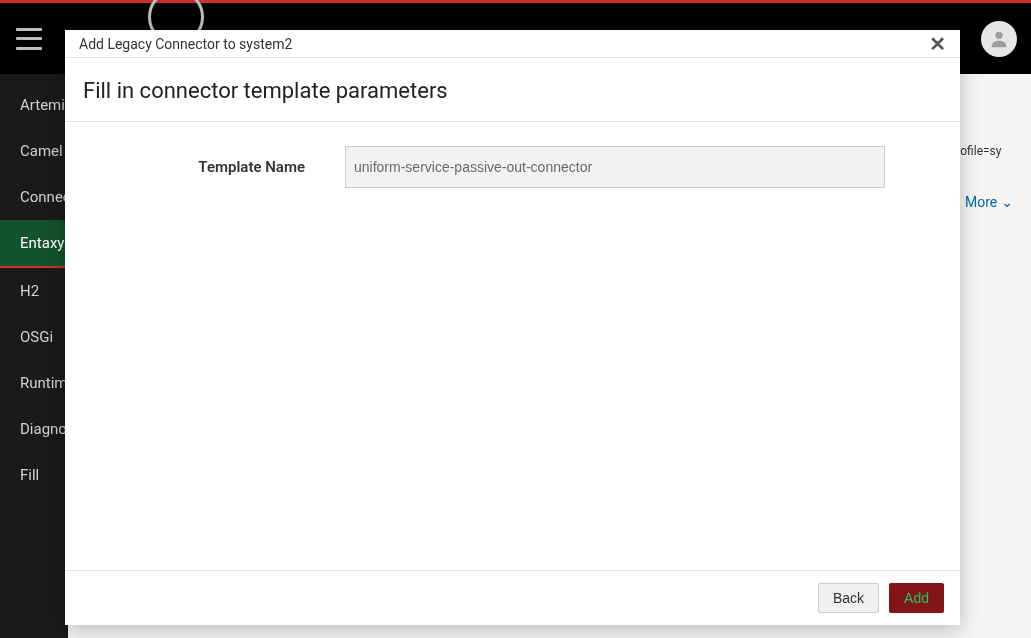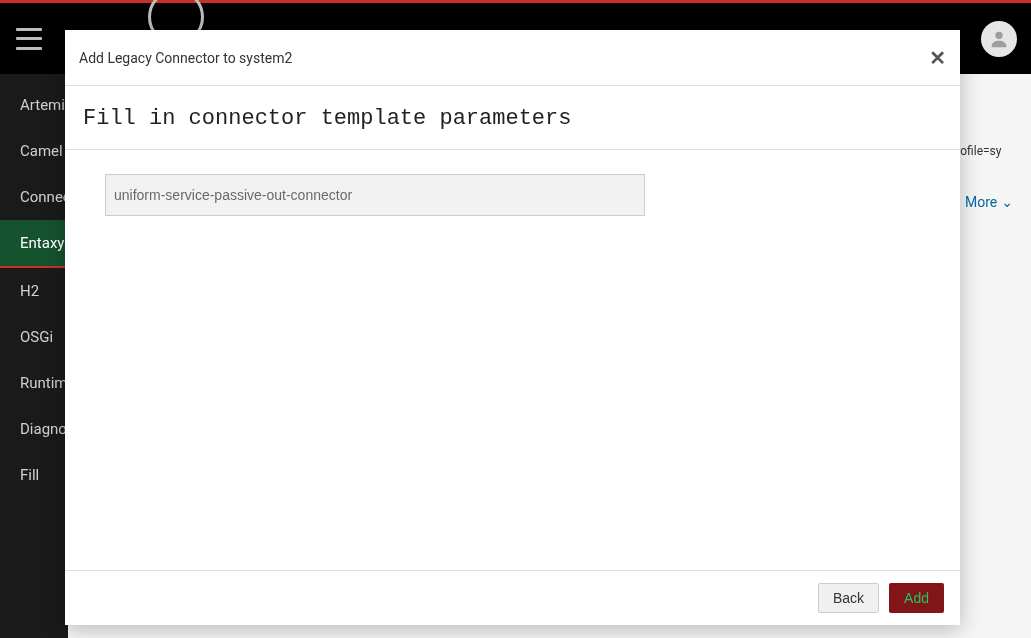--- a/index.html
+++ b/index.html
@@ -45,28 +45,28 @@
     }
     .bg-path { position: absolute; top: 70px; left: -20px; font-size: 12px; color: #333; }
     .bg-more { position: absolute; top: 120px; left: 4px; font-size: 14px; color: #0369a1; display: flex; align-items: center; gap: 4px; }
 
     .modal {
       position: absolute; left: 65px; top: 30px; width: 895px; height: 595px;
       background: #fff; box-shadow: 0 4px 20px rgba(0,0,0,0.25);
       display: flex; flex-direction: column; z-index: 10;
     }
     .modal-header {
-      height: 56px; border-bottom: 1px solid #e0e0e0; display: flex;
+      height: 28px; border-bottom: 1px solid #e0e0e0; display: flex;
       align-items: center; justify-content: space-between; padding: 0 14px;
     }
     .modal-title { font-size: 14px; color: #333; }
     .modal-close { font-size: 20px; color: #555; cursor: pointer; font-weight: bold; line-height: 1; }
 
     .modal-subheader {
-      padding: 20px 18px 18px 18px; border-bottom: 1px solid #e0e0e0; font-family: Liberation Mono, monospace;
+      padding: 20px 18px 18px 18px; border-bottom: 1px solid #e0e0e0;
     }
     .modal-subheader h2 { font-size: 22px; font-weight: 400; color: #222; }
 
     .modal-body { flex: 1; padding: 24px 40px; }
 
     .form-row { display: flex; align-items: center; gap: 40px; }
     .form-label {
       width: 200px; text-align: right; font-size: 15px; font-weight: 600; color: #333;
     }
     .form-input {
@@ -129,20 +129,21 @@
 <div class="modal">
   <div class="modal-header">
     <span class="modal-title">Add Legacy Connector to system2</span>
     <span class="modal-close">✕</span>
   </div>
   <div class="modal-subheader">
     <h2>Fill in connector template parameters</h2>
   </div>
   <div class="modal-body">
     <div class="form-row">
+      <label class="form-label">Template Name</label>
       <input class="form-input" type="text" readonly="" value="uniform-service-passive-out-connector" style="">
     </div>
   </div>
   <div class="modal-footer">
     <button class="btn btn-secondary">Back</button>
     <button class="btn btn-primary">Add</button>
   </div>
 </div>
 
 </body></html>

